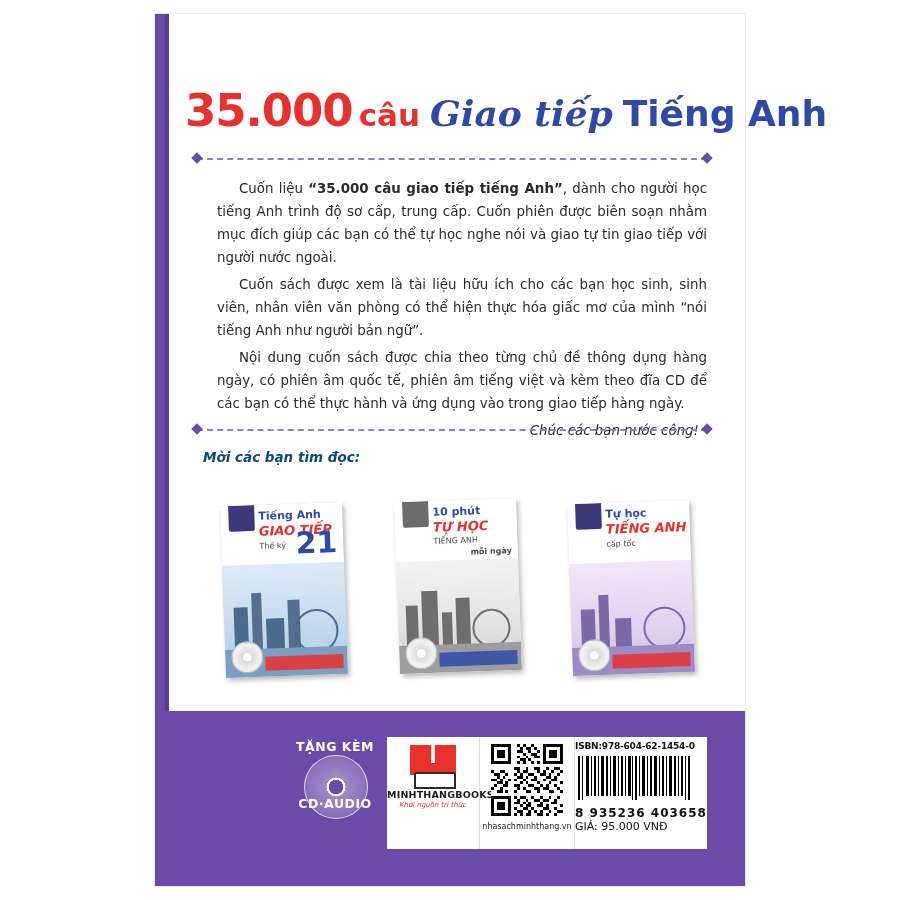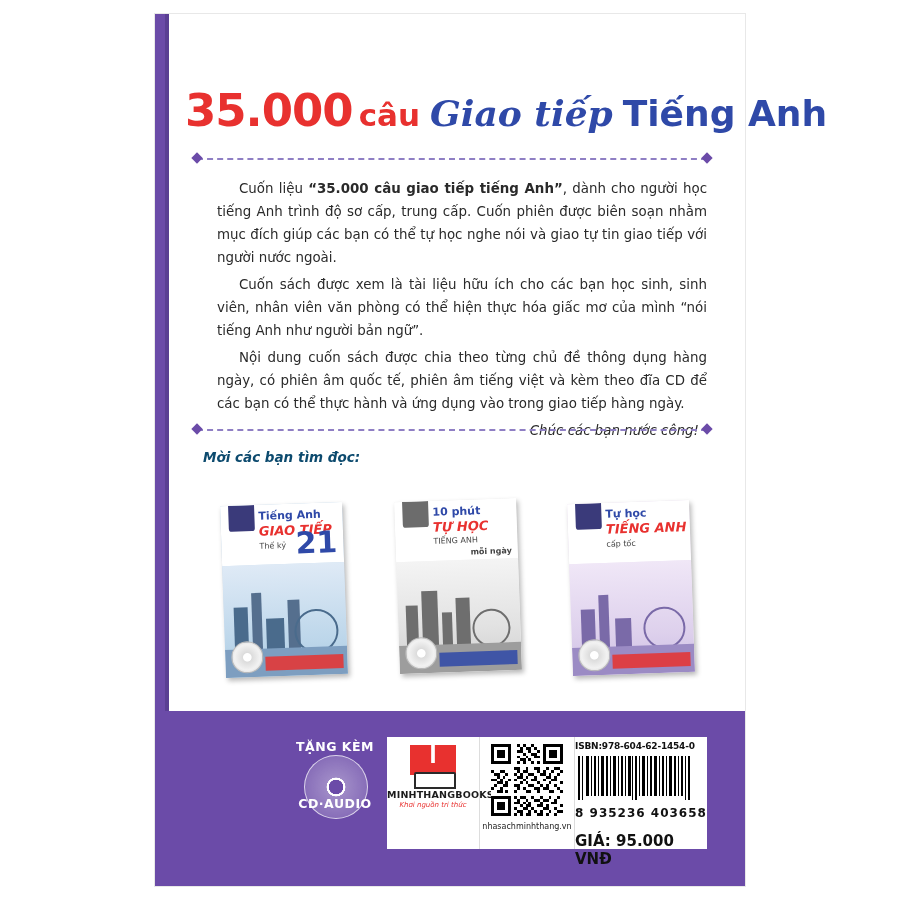--- a/index.html
+++ b/index.html
@@ -356,24 +356,24 @@
     width: 118px;
     height: 48px;
   }
   .ean-num {
     font-size: 12px;
     font-weight: bold;
     letter-spacing: 1px;
     color: #111;
   }
   .price {
-    font-size: 15px;
-    font-weight: bold;
+    font-size: 11px;
+    font-weight: normal;
     color: #111;
-    margin-top: 12px;
+    margin-top: 0;
   }
 </style>
 </head>
 <body>
 
 <div id="page">
   <div class="cover">
 
     <div class="spine">
       <div class="spine-inner"></div>

